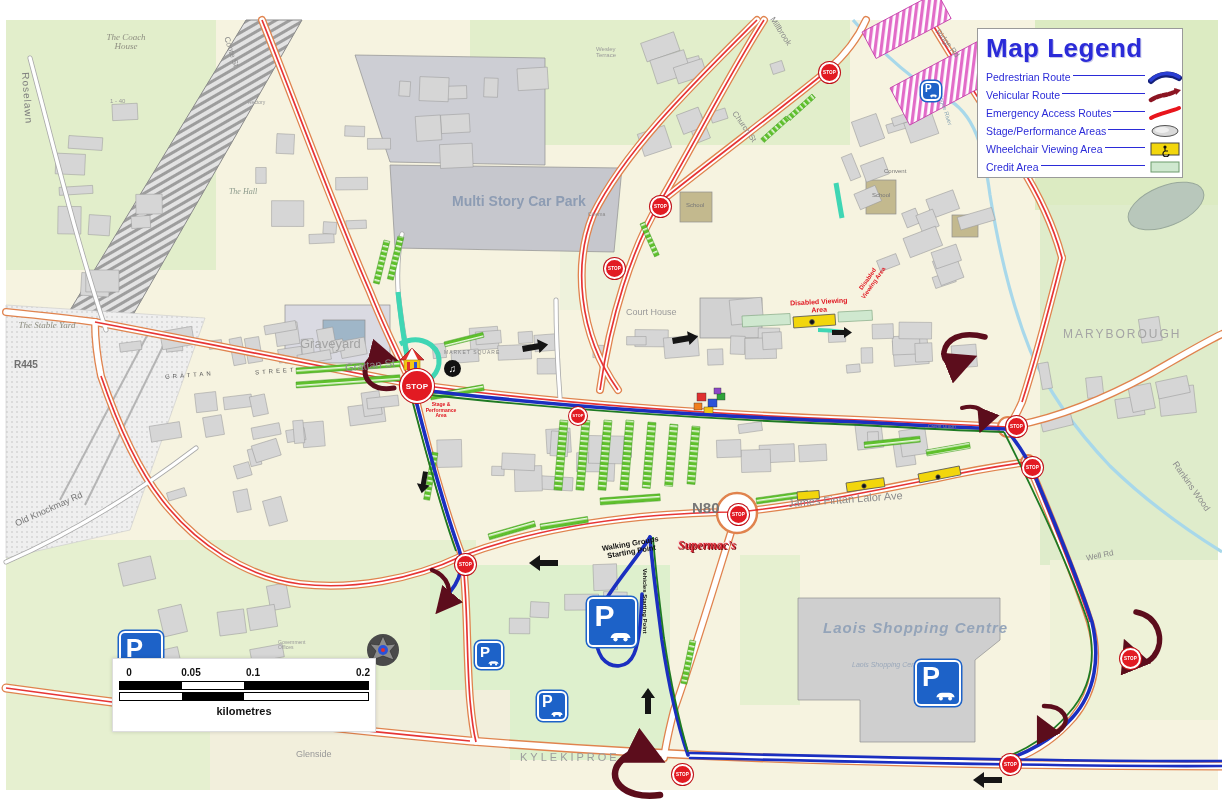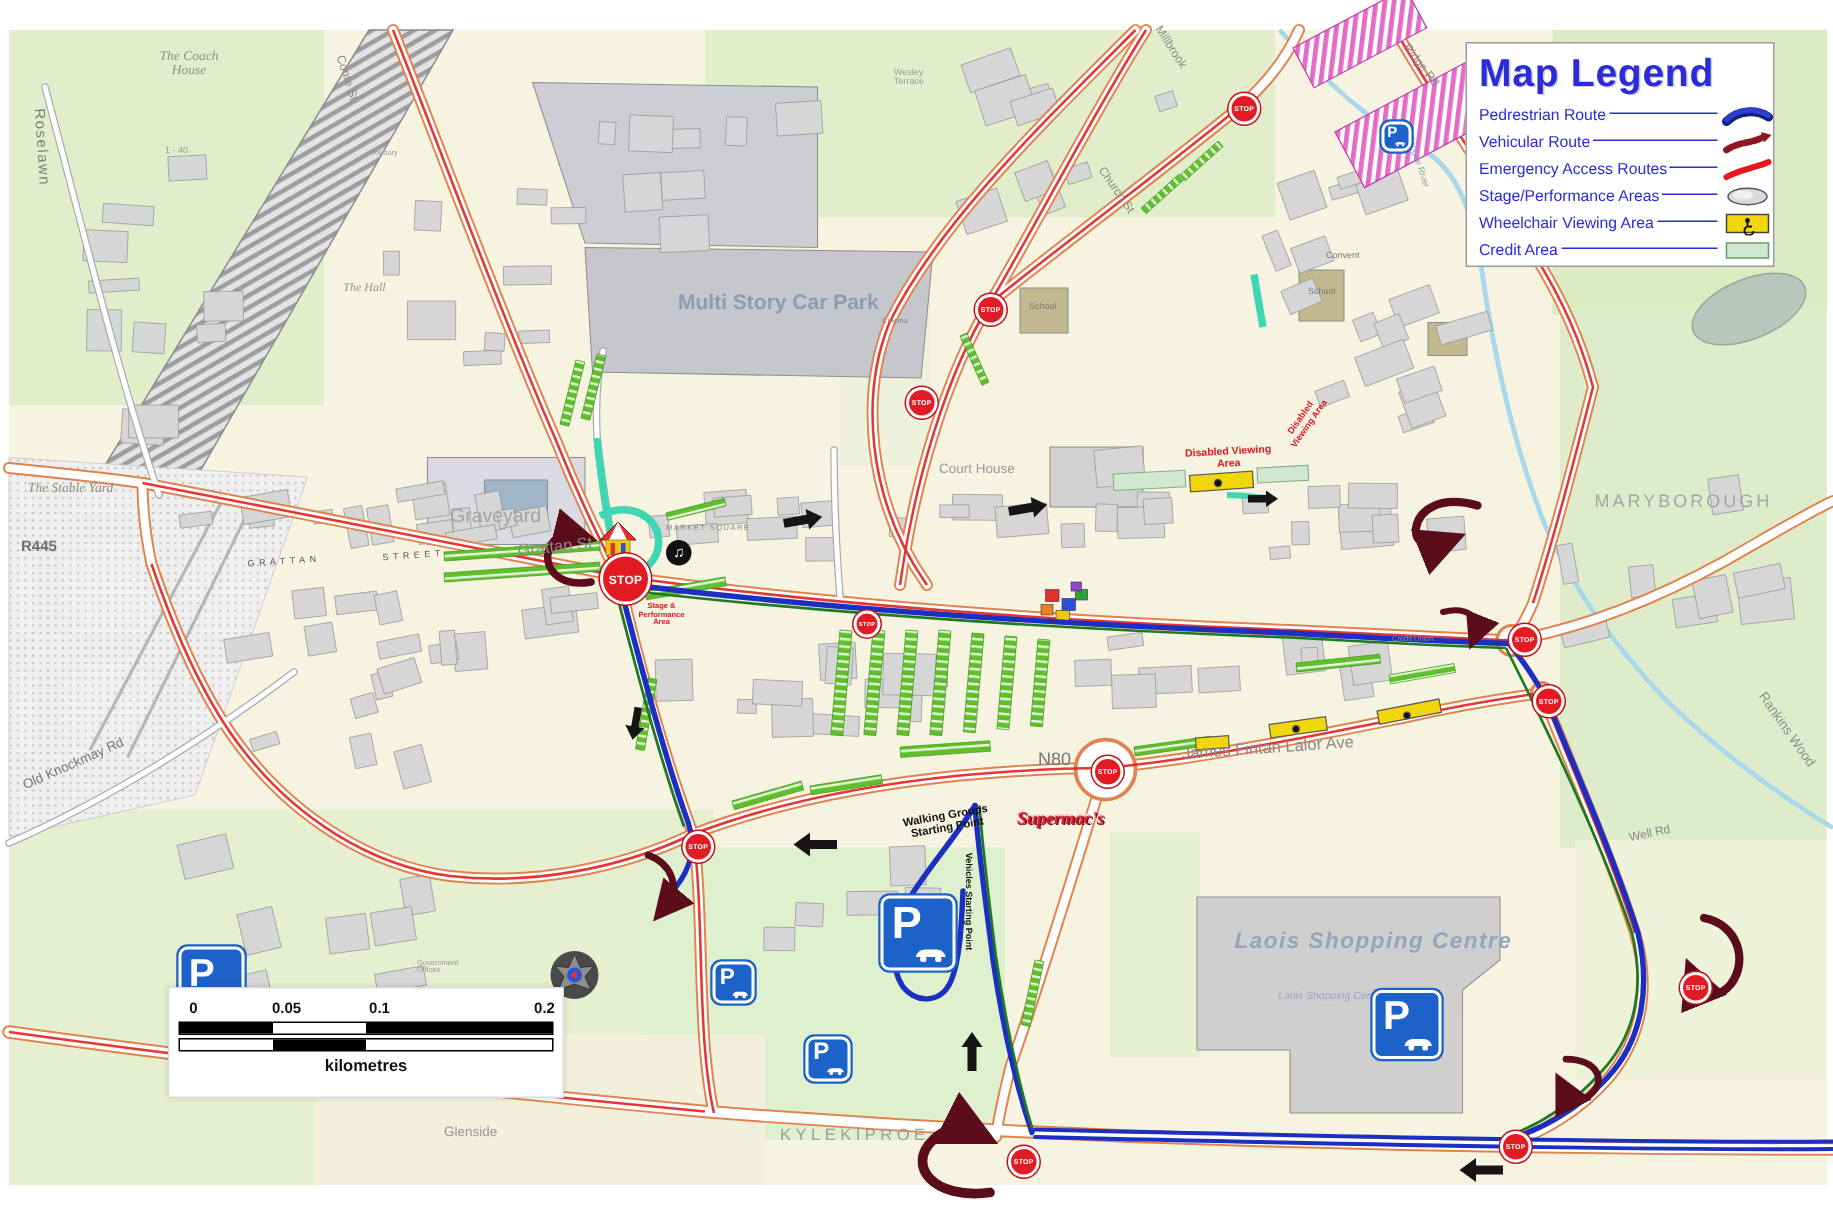--- a/index.html
+++ b/index.html
@@ -466,21 +466,21 @@
 <div class="lbl" style="left:165px;top:372px;font-size:6px;letter-spacing:3px;color:#555;transform:rotate(-4deg);">GRATTAN</div>
 <div class="lbl" style="left:255px;top:368px;font-size:6px;letter-spacing:3px;color:#555;transform:rotate(-4deg);">STREET</div>
 <div class="lbl" style="left:345px;top:360px;font-size:11px;color:#8a8a8a;transform:rotate(-6deg);">Grattan St</div>
 <div class="lbl" style="left:14px;top:520px;font-size:9px;transform:rotate(-24deg);transform-origin:left top;color:#777;">Old Knockmay Rd</div>
 <div class="lbl" style="left:14px;top:360px;font-size:10px;font-weight:bold;color:#6f6f6f;">R445</div>
 <div class="lbl" style="left:452px;top:194px;font-size:14px;font-weight:bold;color:#8d9cb3;">Multi Story Car Park</div>
 <div class="lbl" style="left:610px;top:308px;font-size:9px;color:#9a9a9a;padding-left:16px;">Court House</div>
 <div class="lbl" style="left:1063px;top:328px;font-size:12px;letter-spacing:2px;color:#a5a5a5;">MARYBOROUGH</div>
 <div class="lbl" style="left:1178px;top:460px;font-size:9px;transform:rotate(55deg);transform-origin:left top;color:#8d8d8d;">Rankins Wood</div>
 <div class="lbl" style="left:788px;top:494px;font-size:11px;color:#8a8a8a;transform:rotate(-4deg);">James Fintan Lalor Ave</div>
-<div class="lbl" style="left:692px;top:500px;font-size:12px;font-weight:normal;color:#777;">N80</div>
+<div class="lbl" style="left:692px;top:500px;font-size:15px;font-weight:bold;color:#777;">N80</div>
 <div class="supermacs" style="left:678px;top:538px;font-size:12px;">Supermac's</div>
 <div class="lbl" style="left:823px;top:620px;font-size:15px;font-weight:bold;font-style:italic;letter-spacing:1px;color:#94a4b9;">Laois Shopping Centre</div>
 <div class="lbl" style="left:852px;top:661px;font-size:7px;font-style:italic;color:#9aa8ba;">Laois Shopping Centre</div>
 <div class="lbl" style="left:520px;top:752px;font-size:11px;letter-spacing:3px;color:#9d9d9d;">KYLEKIPROE</div>
 <div class="lbl" style="left:296px;top:750px;font-size:9px;color:#999;text-align:right;">Glenside</div>
 <div class="lbl" style="left:775px;top:16px;font-size:8px;transform:rotate(57deg);transform-origin:left top;color:#8a8a8a;">Millbrook</div>
 <div class="lbl" style="left:737px;top:110px;font-size:8px;transform:rotate(55deg);transform-origin:left top;color:#8a8a8a;">Church St</div>
 <div class="lbl" style="left:940px;top:28px;font-size:8px;transform:rotate(52deg);transform-origin:left top;color:#8a8a8a;">Ridge Rd</div>
 <div class="lbl" style="left:596px;top:46px;width:36px;font-size:6px;white-space:normal;color:#9a9a9a;">Wesley Terrace</div>
 <div class="lbl" style="left:686px;top:202px;font-size:6px;color:#777;">School</div>

